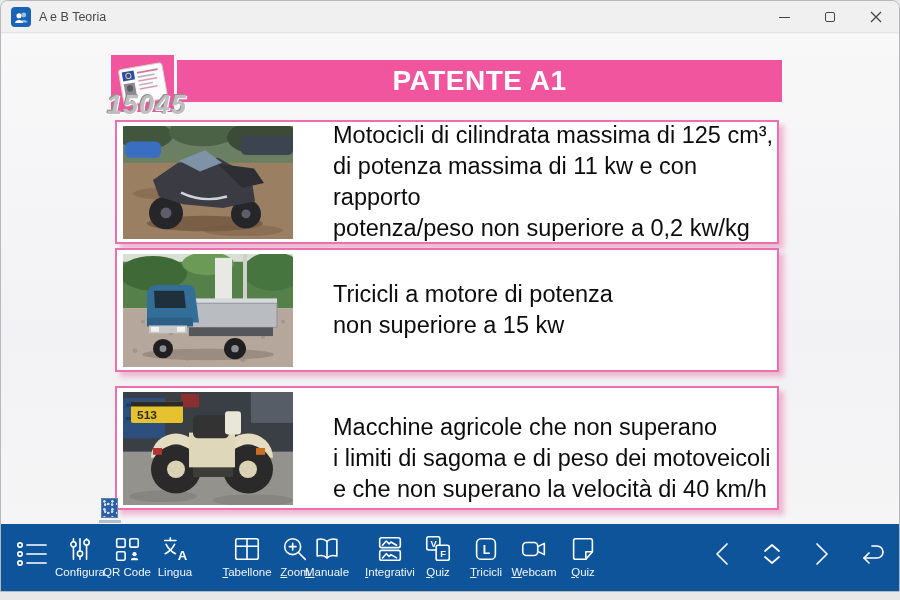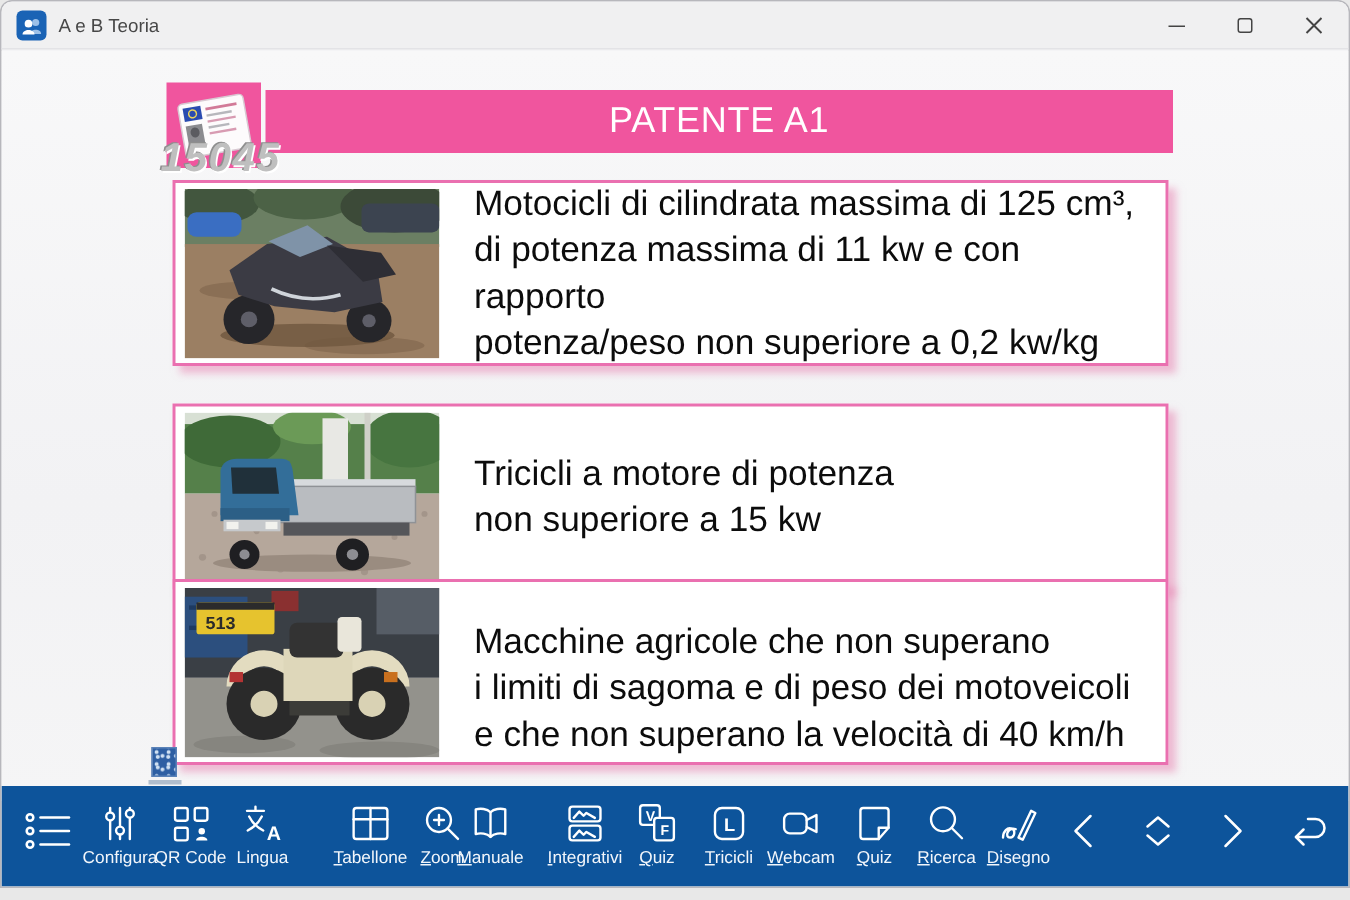--- a/index.html
+++ b/index.html
@@ -14,26 +14,26 @@
   .win-btn{width:46px;height:32px;display:flex;align-items:center;justify-content:center;background:transparent;border:none;cursor:pointer;}
   .glyph-min{width:11px;height:1px;background:#444;}
   .glyph-max{width:10px;height:10px;border:1.2px solid #444;border-radius:2px;}
   .glyph-close{stroke:#444;stroke-width:1.3;}
 
   
   .slide{position:absolute;left:0;top:33px;width:100%;height:500px;background:linear-gradient(180deg,#f8f8f9 0%,#f2f2f4 60%,#f5f5f6 100%);}
   .slide-code{position:absolute;left:106px;top:56px;font-size:27px;font-weight:bold;letter-spacing:1px;color:#bfbfbf;text-shadow:1px 1px 0 #ffffff,-1px -1px 0 #8f8f8f;z-index:3;font-style:italic;}
   .header-chip{position:absolute;left:110px;top:21px;width:63px;height:57px;background:#f0559e;z-index:2;display:flex;align-items:center;justify-content:center;}
   .banner{position:absolute;left:176px;top:26px;width:605px;height:42px;background:#f0559e;display:flex;align-items:center;justify-content:center;}
-  .banner-title{color:#ffffff;font-size:24px;font-weight:normal;letter-spacing:0.5px;}
+  .banner-title{color:#ffffff;font-size:28px;font-weight:bold;letter-spacing:0.5px;}
 
   .card{position:absolute;left:114px;width:664px;height:124px;background:#ffffff;border:2px solid #ea70b0;box-shadow:5px 5px 5px rgba(231,137,181,.55);display:flex;align-items:center;padding:3px;}
   .card-photo{width:170px;height:113px;margin-left:3px;flex:0 0 auto;overflow:hidden;}
   .card-photo svg{display:block;width:100%;height:100%;}
-  .card-text{margin-left:23px;font-size:23.5px;line-height:31px;color:#0c0c0c;}
+  .card-text{margin-left:40px;font-size:23.5px;line-height:31px;color:#0c0c0c;}
 
   .stamp{position:absolute;left:100px;top:464px;width:17px;height:20px;background:
       radial-gradient(circle at 30% 30%,#cfe0f2 1px,transparent 1.6px),
       radial-gradient(circle at 70% 55%,#cfe0f2 1px,transparent 1.6px),
       radial-gradient(circle at 45% 80%,#cfe0f2 1px,transparent 1.6px),#2e5fa3;
     background-size:8px 8px,9px 9px,7px 7px;border:1px solid #5a82b8;}
   .stamp-caption{position:absolute;left:98px;top:486px;width:22px;height:3px;background:#9fb0c4;opacity:.8;}
 
   
   .toolbar{position:absolute;left:0;bottom:0;width:100%;height:67px;background:#0d549b;}
@@ -124,21 +124,21 @@
           <path d="M58,69 q22,11 46,4" stroke="#cfd4da" stroke-width="2.5" fill="none"></path>
         </svg>
       </div>
       <div class="card-text">
         <div>Motocicli di cilindrata massima di 125 cm³,</div>
         <div>di potenza massima di 11 kw e con rapporto</div>
         <div>potenza/peso non superiore a 0,2 kw/kg</div>
       </div>
     </div>
 
-    <div class="card" style="top:235px;">
+    <div class="card" style="top:214px;">
       <div class="card-photo">
         <svg viewBox="0 0 170 117" preserveAspectRatio="none">
           <rect x="0" y="0" width="170" height="30" fill="#d8e0d4"></rect>
           <rect x="0" y="8" width="170" height="48" fill="#55804a"></rect>
           <ellipse cx="30" cy="20" rx="34" ry="18" fill="#3f6a38"></ellipse>
           <ellipse cx="150" cy="18" rx="30" ry="20" fill="#477540"></ellipse>
           <ellipse cx="85" cy="10" rx="26" ry="12" fill="#6b9a57"></ellipse>
           <rect x="92" y="4" width="17" height="58" fill="#e8e8e4"></rect>
           <rect x="120" y="0" width="4" height="52" fill="#cfd0c8"></rect>
           <rect x="0" y="56" width="170" height="61" fill="#b5a79b"></rect>
@@ -323,35 +323,21 @@
     </button>
 
     <button class="tb-item" style="left:552px;">
       <svg class="ico" width="30" height="30" viewBox="0 0 32 32">
         <path d="M8,5 h16 a2,2 0 0 1 2,2 v12 l-7,8 h-11 a2,2 0 0 1 -2,-2 v-18 a2,2 0 0 1 2,-2 z"></path>
         <polyline points="26,19 19,19 19,27"></polyline>
       </svg>
       <span class="tb-label u">Quiz</span>
     </button>
 
-    <button class="tb-item" style="left:600px;">
-      <svg class="ico" width="30" height="30" viewBox="0 0 32 32">
-        <circle cx="13.5" cy="13" r="8.5"></circle>
-        <line x1="19.7" y1="19.2" x2="27" y2="26.5"></line>
-      </svg>
-      <span class="tb-label u">Ricerca</span>
-    </button>
-
-    <button class="tb-item" style="left:648px;">
-      <svg class="ico" width="30" height="30" viewBox="0 0 32 32">
-        <path d="M5,26 c0,-4.5 3.2,-7.5 6.2,-6.3 c3,1.2 2,6.3 -1.2,6.3 c-4,0 -2,-7.5 4,-6"></path>
-        <path d="M16,26 L25,7 l3,1.5 L19,27.5 z"></path>
-      </svg>
-      <span class="tb-label u">Disegno</span>
-    </button>
+
 
     <button class="tb-item nav" style="left:693px;">
       <svg class="ico" width="32" height="32" viewBox="0 0 32 32" stroke-width="2">
         <polyline points="19,6 9,16 19,26"></polyline>
       </svg>
     </button>
 
     <button class="tb-item nav" style="left:741px;">
       <svg class="ico" width="32" height="32" viewBox="0 0 32 32" stroke-width="2">
         <polyline points="9,13 16,7 23,13"></polyline>

